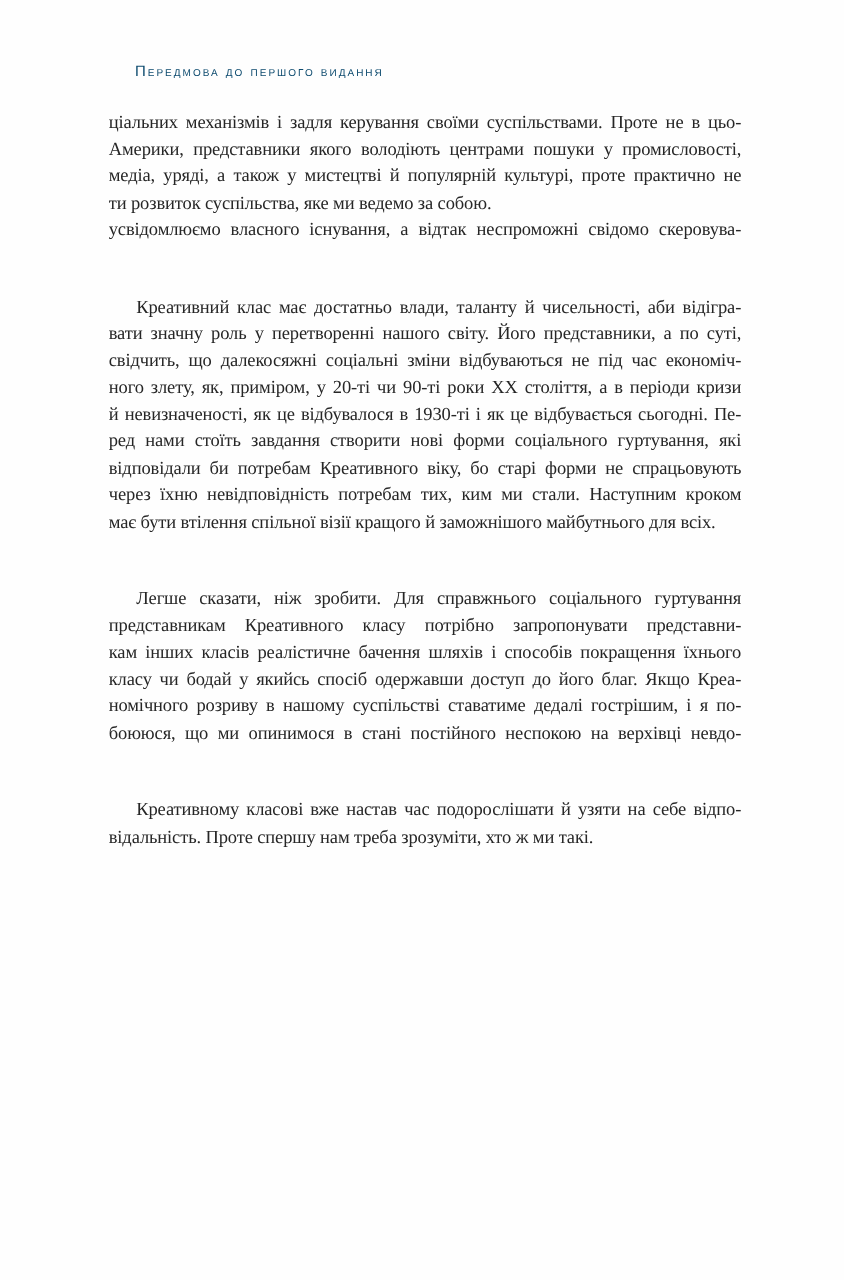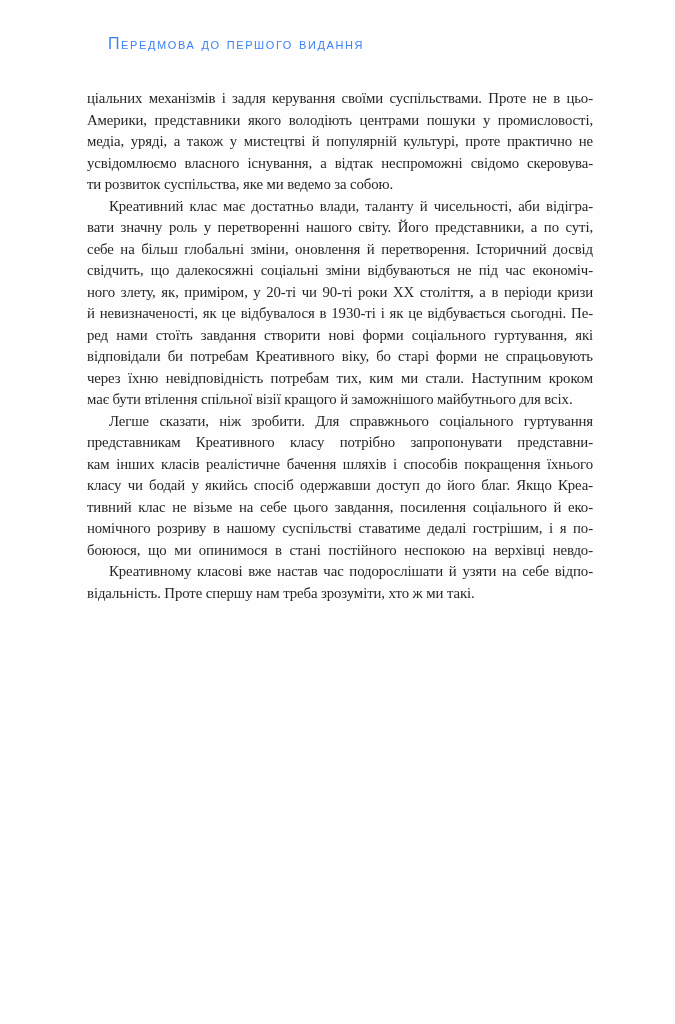--- a/index.html
+++ b/index.html
@@ -11,26 +11,26 @@
     position: relative;
     width: 675px;
     height: 1024px;
     margin: 0 auto;
     background: #fefefe;
     overflow: hidden;
   }
   .running-header {
     position: absolute;
     left: 108px;
-    top: 35px;
+    top: 50px;
     font-family: "Liberation Sans", "DejaVu Sans", sans-serif;
     font-variant: small-caps;
-    font-size: 16px;
+    font-size: 12px;
     letter-spacing: 1.6px;
-    color: #3b82f6;
+    color: #0c4a6e;
     white-space: nowrap;
   }
   .body-text {
     position: absolute;
     left: 87px;
     top: 88px;
     width: 506px;
     font-family: "Liberation Serif", "DejaVu Serif", serif;
     font-size: 14.8px;
     letter-spacing: -0.1px;
@@ -42,56 +42,55 @@
     padding: 0;
   }
   .text-line {
     height: 21.5px;
     text-align: justify;
     text-align-last: justify;
     white-space: nowrap;
   }
   .text-line.first-indent {
     padding-left: 22px;
+    margin-top: 40px;
   }
   .text-line.para-last {
     text-align-last: left;
   }
 </style>
 </head>
 <body>
 
 <div class="book-page">
   <div class="running-header">Передмова до першого видання</div>
   <div class="body-text">
       <div class="paragraph">
         <div class="text-line">ціальних механізмів і задля керування своїми суспільствами. Проте не в цьо-</div>
         <div class="text-line">Америки, представники якого володіють центрами пошуки у промисловості,</div>
         <div class="text-line">медіа, уряді, а також у мистецтві й популярній культурі, проте практично не</div>
+        <div class="text-line para-last">ти розвиток суспільства, яке ми ведемо за собою.</div>
         <div class="text-line">усвідомлюємо власного існування, а відтак неспроможні свідомо скеровува-</div>
-        <div class="text-line para-last">ти розвиток суспільства, яке ми ведемо за собою.</div>
       </div>
       <div class="paragraph">
         <div class="text-line first-indent">Креативний клас має достатньо влади, таланту й чисельності, аби відігра-</div>
         <div class="text-line">вати значну роль у перетворенні нашого світу. Його представники, а по суті,</div>
-        <div class="text-line">себе на більш глобальні зміни, оновлення й перетворення. Історичний досвід</div>
         <div class="text-line">свідчить, що далекосяжні соціальні зміни відбуваються не під час економіч-</div>
         <div class="text-line">ного злету, як, приміром, у 20-ті чи 90-ті роки XX століття, а в періоди кризи</div>
         <div class="text-line">й невизначеності, як це відбувалося в 1930-ті і як це відбувається сьогодні. Пе-</div>
         <div class="text-line">ред нами стоїть завдання створити нові форми соціального гуртування, які</div>
         <div class="text-line">відповідали би потребам Креативного віку, бо старі форми не спрацьовують</div>
         <div class="text-line">через їхню невідповідність потребам тих, ким ми стали. Наступним кроком</div>
         <div class="text-line para-last">має бути втілення спільної візії кращого й заможнішого майбутнього для всіх.</div>
       </div>
       <div class="paragraph">
         <div class="text-line first-indent">Легше сказати, ніж зробити. Для справжнього соціального гуртування</div>
         <div class="text-line">представникам Креативного класу потрібно запропонувати представни-</div>
         <div class="text-line">кам інших класів реалістичне бачення шляхів і способів покращення їхнього</div>
         <div class="text-line">класу чи бодай у якийсь спосіб одержавши доступ до його благ. Якщо Креа-</div>
-        <div class="text-line">тивний клас не візьме на себе цього завдання, посилення соціального й еко-</div>
         <div class="text-line">номічного розриву в нашому суспільстві ставатиме дедалі гострішим, і я по-</div>
         <div class="text-line">боююся, що ми опинимося в стані постійного неспокою на верхівці невдо-</div>
       </div>
       <div class="paragraph">
         <div class="text-line first-indent">Креативному класові вже настав час подорослішати й узяти на себе відпо-</div>
         <div class="text-line para-last">відальність. Проте спершу нам треба зрозуміти, хто ж ми такі.</div>
       </div>
     </div>
 </div>
 

